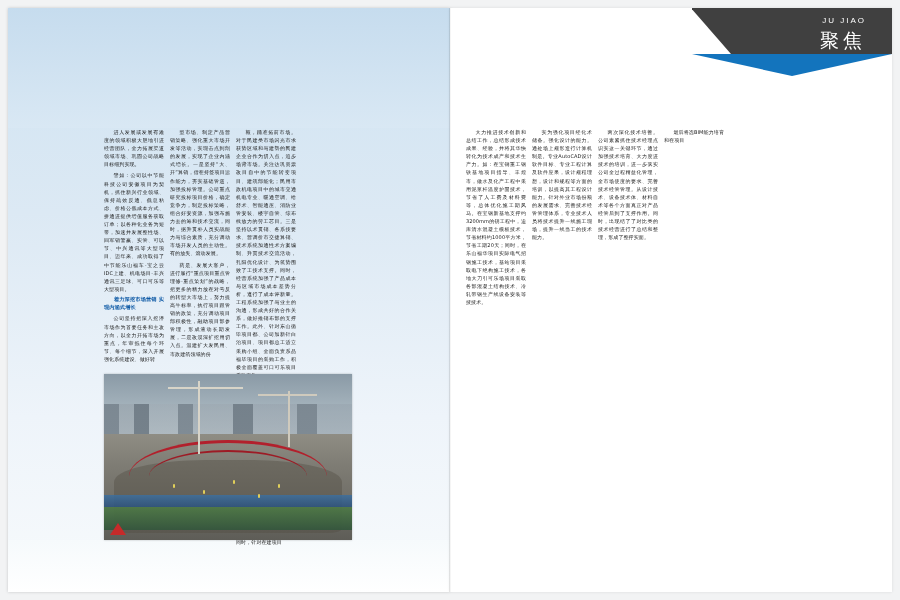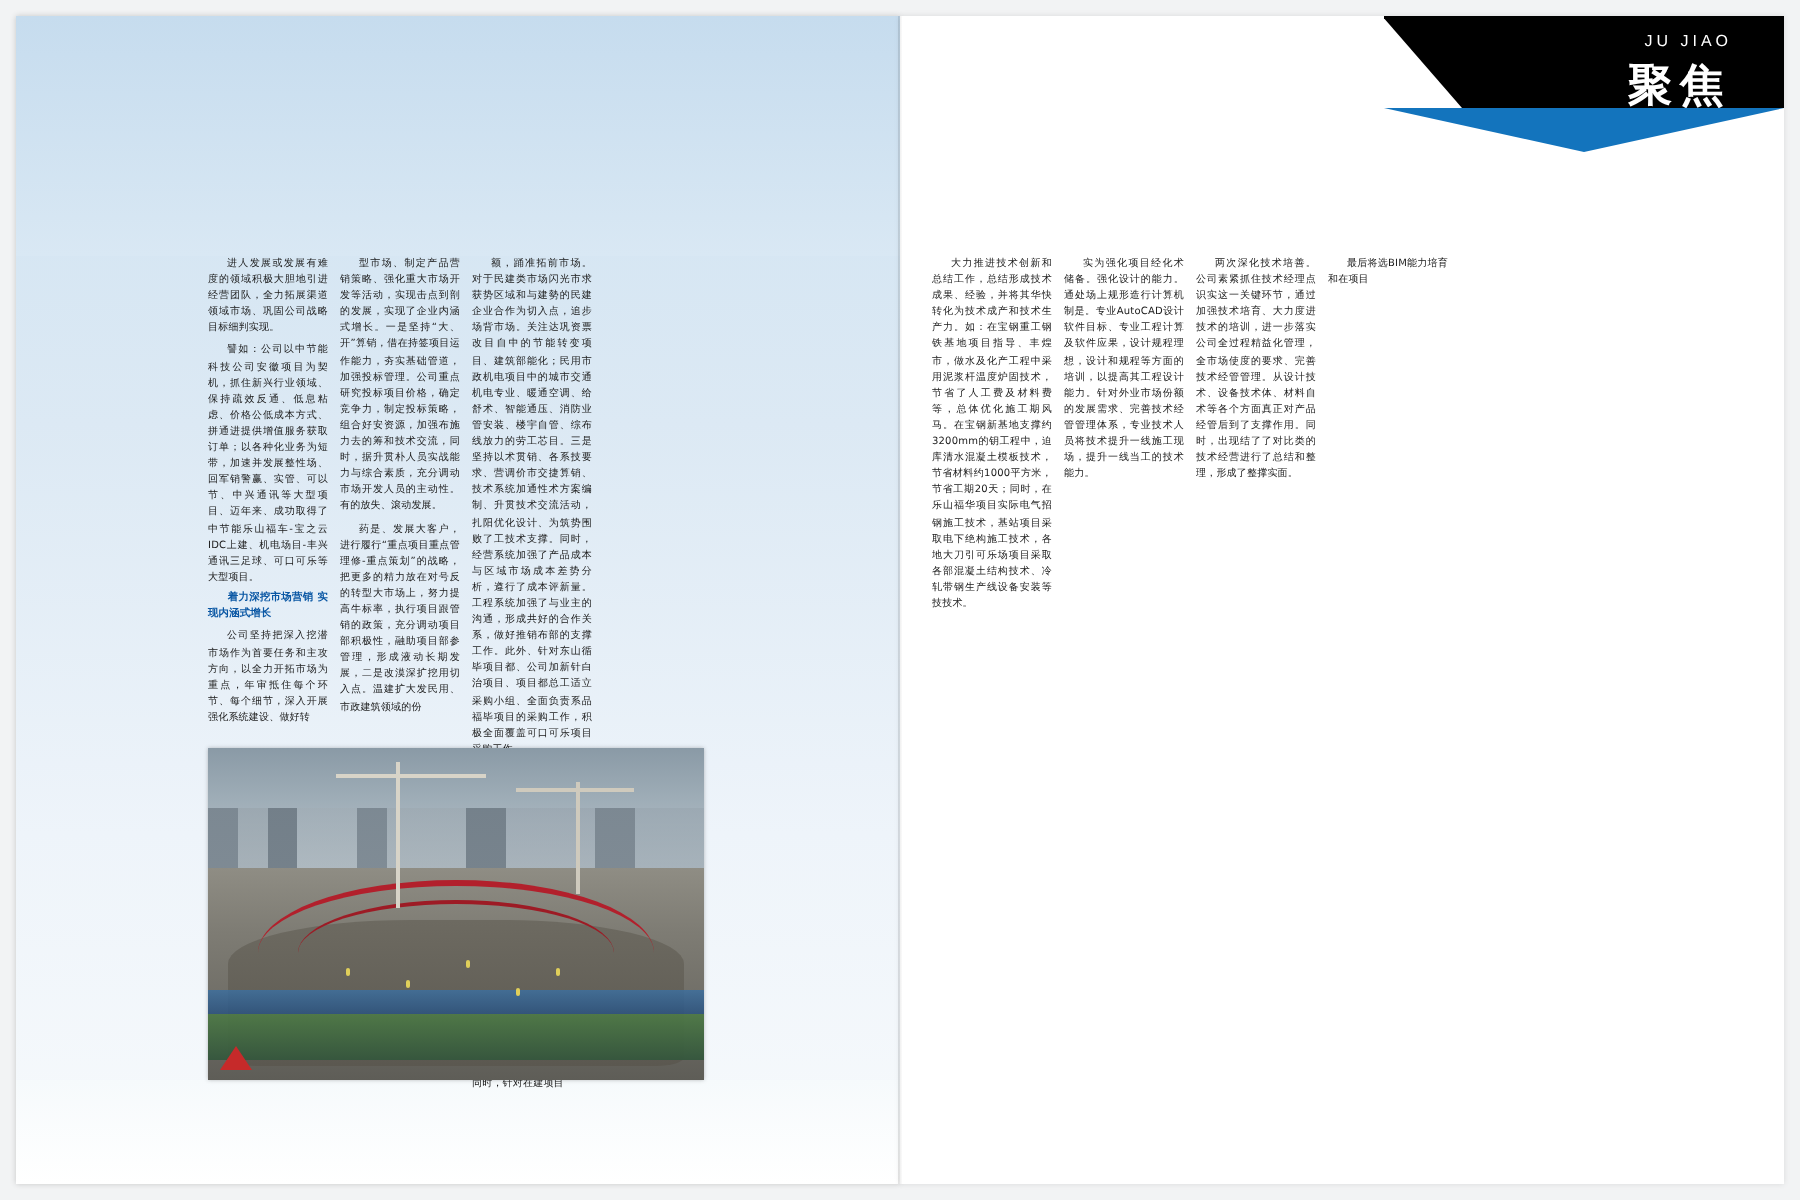--- a/index.html
+++ b/index.html
@@ -27,21 +27,21 @@
   }
   .gutter {
     position:absolute; left:449px; top:8px; width:2px; height:584px;
     background:linear-gradient(90deg, rgba(0,0,0,.10), rgba(0,0,0,.02));
   }
 
   
   .banner {
     position:absolute; right:8px; top:8px;
     width:200px; height:46px;
-    background:#000000;
+    background:#404040;
     overflow:hidden;
   }
   .banner:after{
     content:""; position:absolute; left:-1px; top:0;
     width:0; height:0;
     border-left:40px solid #ffffff;
     border-top:46px solid transparent;
   }
   .banner-tail {
     position:absolute; right:8px; top:54px;
@@ -50,21 +50,21 @@
     border-right:100px solid transparent;
     border-top:22px solid #1374bd;
   }
   .banner-pinyin {
     position:absolute; right:26px; top:8px;
     color:#ffffff; font-size:8px; letter-spacing:2px;
     font-family:"Liberation Sans", sans-serif;
   }
   .banner-title {
     position:absolute; right:26px; top:20px;
-    color:#ffffff; font-size:22px; font-weight:bold; letter-spacing:4px;
+    color:#ffffff; font-size:19px; font-weight:normal; letter-spacing:4px;
     font-family:"DejaVu Sans", sans-serif;
   }
 
   
   .col {
     position:absolute;
     font-size:5.0px;
     line-height:1.62;
     color:#1a1a1a;
     text-align:justify;

